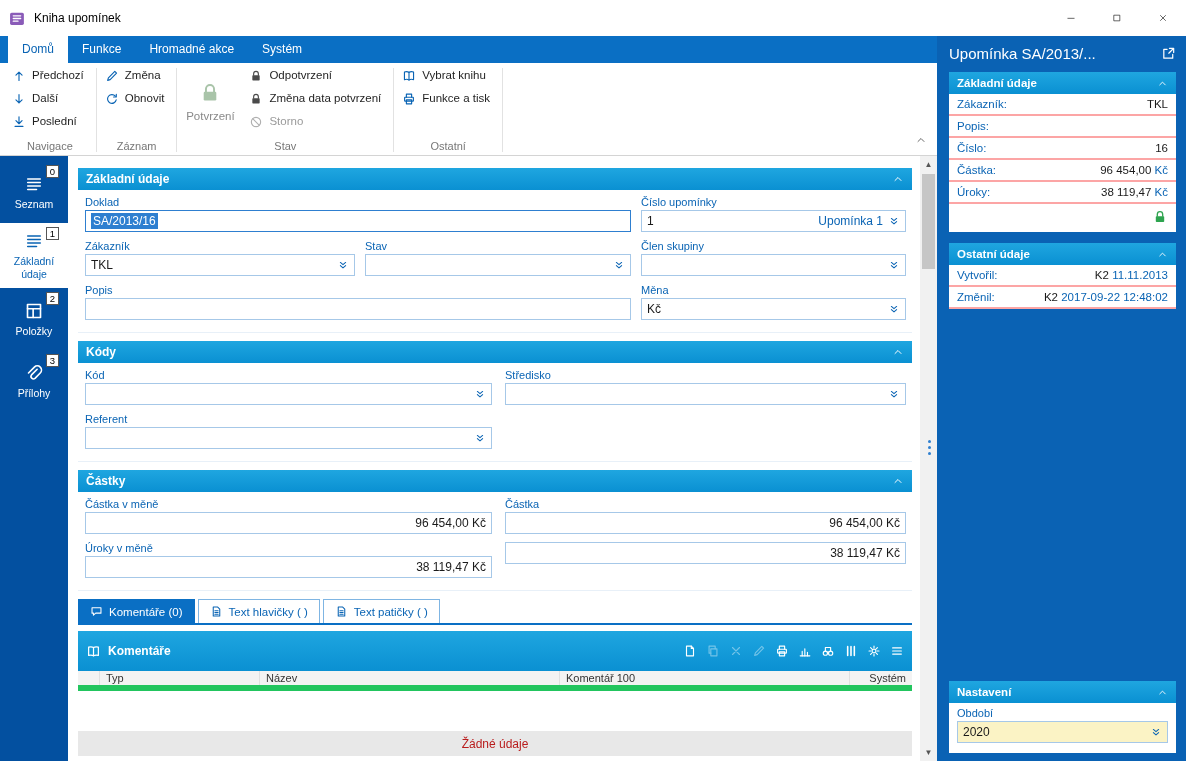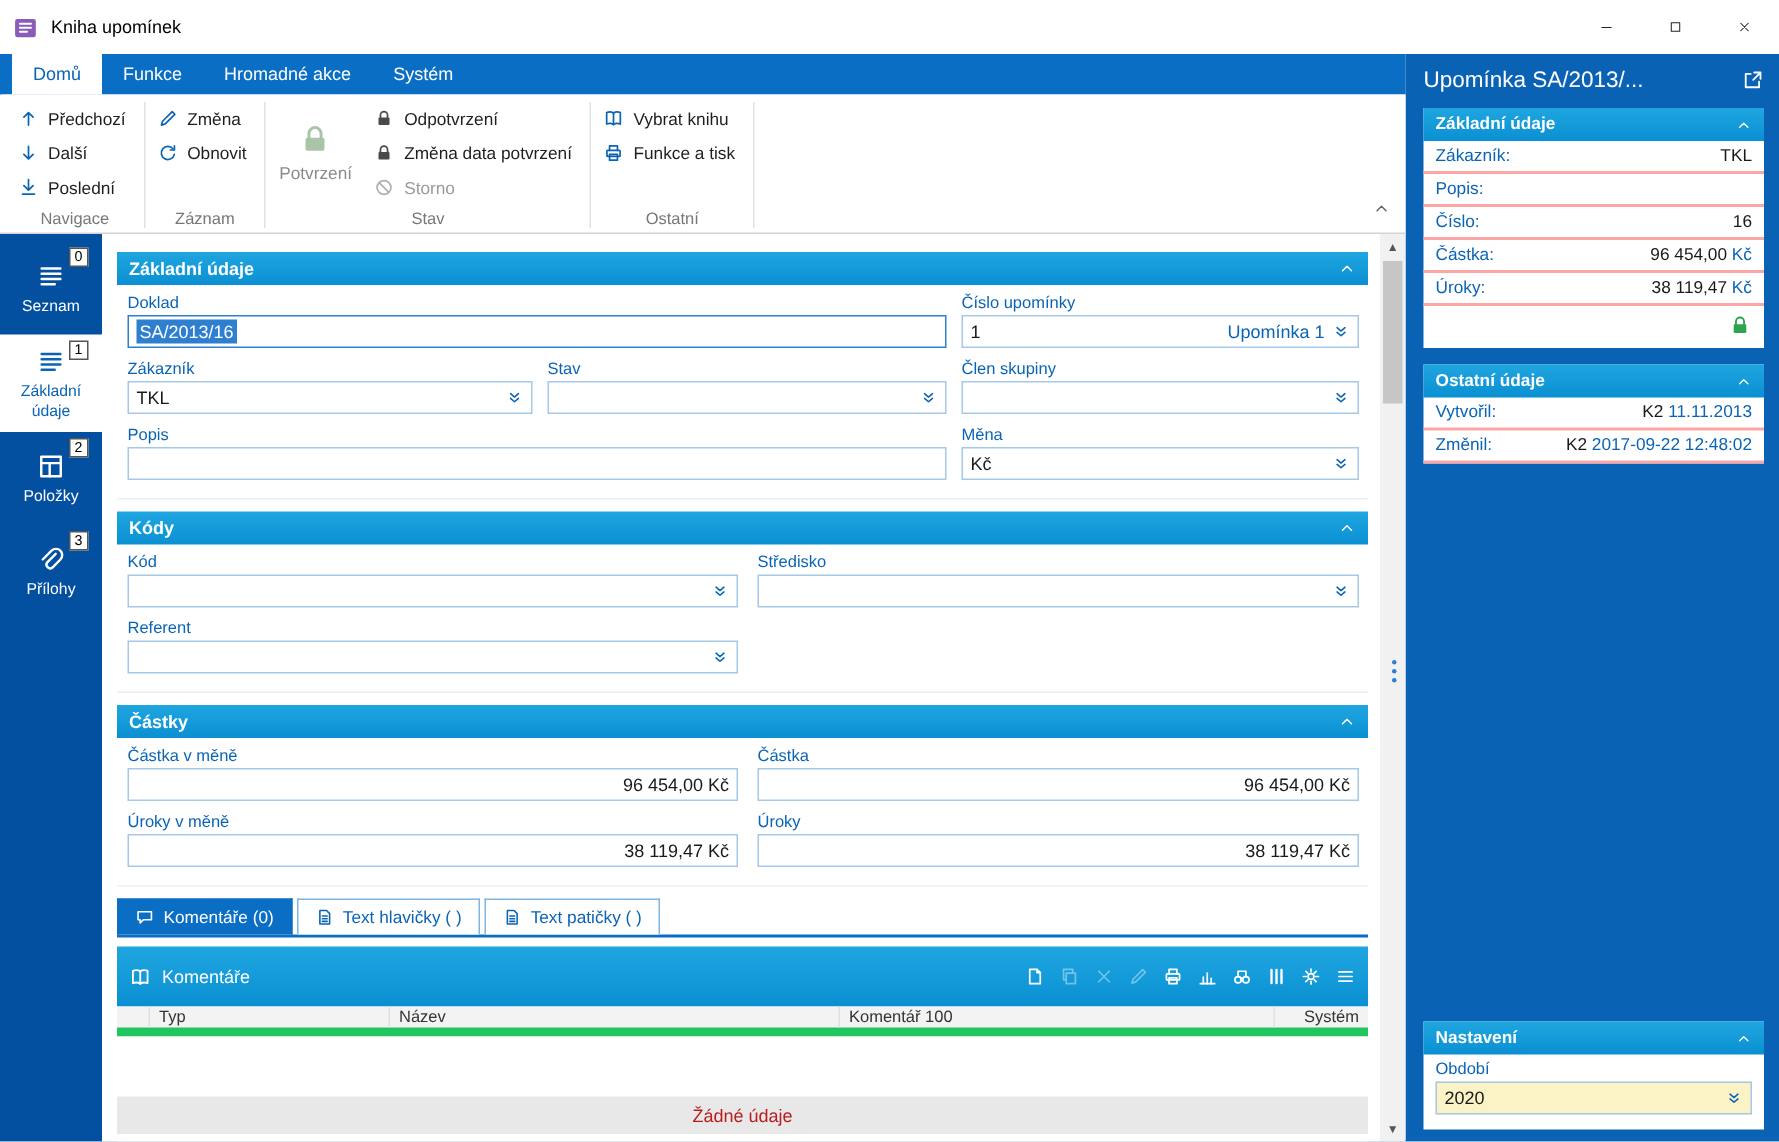--- a/index.html
+++ b/index.html
@@ -21,21 +21,21 @@
   .below { flex:1; display:flex; min-height:0; }
   .leftcol { width:937px; display:flex; flex-direction:column; min-height:0; }
 
   
   .rtabs { height:27px; background:#0a6fc4; display:flex; align-items:stretch; padding-left:8px; flex-shrink:0; }
   .rtab { padding:6px 14px 5px; font-size:12px; color:#fff; cursor:pointer; }
   .rtab.active { background:#fff; color:#0a64b4; }
   .ribbon { height:93px; background:#fff; border-bottom:1px solid #d4d4d4; display:flex; padding:2px 4px 0 4px; position:relative; flex-shrink:0; }
   .rgroup { display:flex; flex-direction:column; padding:2px 4px 0; }
   .ritems { flex:1; display:flex; flex-direction:column; gap:2px; }
-  .ritem { display:flex; align-items:flex-end; gap:6px; font-size:11.5px; color:#1f1f1f; padding:2px 8px 2px 4px; height:21px; cursor:pointer; white-space:nowrap; }
+  .ritem { display:flex; align-items:flex-start; gap:6px; font-size:11.5px; color:#1f1f1f; padding:2px 8px 2px 4px; height:21px; cursor:pointer; white-space:nowrap; }
   .ritem svg.ic { color:#0a64b4; }
   .ritem.dark svg.ic { color:#4a4a4a; }
   .ritem.dis { color:#9a9a9a; }
   .ritem.dis svg.ic { color:#b0b0b0; }
   .rlabel { font-size:11px; color:#777; text-align:center; padding:4px 0 3px; }
   .rsep { width:1px; background:#e2e2e2; margin:3px 0; }
   .stavrow { display:flex; gap:6px; flex:1; }
   .bigbtn { width:58px; display:flex; flex-direction:column; align-items:center; justify-content:center; gap:5px; color:#8a8a8a; font-size:11.5px; cursor:default; }
   .bigbtn svg.ic { width:24px; height:24px; color:#a9c4a9; }
   .ribbon-collapse { position:absolute; right:10px; bottom:5px; color:#666; cursor:pointer; }
@@ -69,21 +69,21 @@
   .suffix + svg.dd { margin-left:0; }
 
   
   .btabs { display:flex; gap:3px; margin-top:2px; }
   .btab { height:24px; display:flex; align-items:center; gap:6px; padding:0 11px; font-size:11.5px; border:1px solid #7fb5e3; border-bottom:none; background:#fff; color:#0a64b4; cursor:pointer; white-space:nowrap; }
   .btab svg.ic { width:13px; height:13px; }
   .btab.active { background:#0a6fc4; color:#fff; border-color:#0a6fc4; }
   .btabline { height:2px; background:#0a6fc4; margin-bottom:6px; }
 
   
-  .ghead { height:40px; background:linear-gradient(180deg,#1fa6e0,#0a90d2); color:#fff; display:flex; align-items:center; gap:7px; padding:16px 8px; font-weight:normal; font-size:12px; }
+  .ghead { height:40px; background:linear-gradient(180deg,#1fa6e0,#0a90d2); color:#fff; display:flex; align-items:center; gap:7px; padding:16px 8px; font-weight:bold; font-size:12px; }
   .ghead > svg.ic { width:15px; height:15px; }
   .gtools { margin-left:auto; display:flex; gap:9px; align-items:center; }
   .gtools svg.ic { cursor:pointer; }
   .gtools svg.dis { opacity:.4; cursor:default; }
   .gcols { display:grid; grid-template-columns:22px 160px 300px 1fr 62px; background:#f3f3f3; border-bottom:6px solid #22c55e; height:20px; font-size:11px; color:#333; }
   .gc { padding:0 6px; border-right:1px solid #e0e0e0; display:flex; align-items:center; }
   .gc.last { justify-content:flex-end; border-right:none; }
   .gbody { height:92px; position:relative; background:#fff; }
   .emptyband { position:absolute; top:40px; left:0; right:0; height:25px; background:#e8e8e8; display:flex; align-items:center; justify-content:center; font-size:12px; color:#b91c1c; }
 
@@ -519,21 +519,20 @@
                     <span class="fval num">96 454,00 Kč</span>
                   </div>
               </div>
               <div>
                 <div class="flabel">Úroky v měně</div>
                 <div class="fbox">
                     <span class="fval num">38 119,47 Kč</span>
                   </div>
               </div>
               <div>
-                <div class="flabel">Úroky</div>
                 <div class="fbox">
                     <span class="fval num">38 119,47 Kč</span>
                   </div>
               </div>
             </div>
           </div>
 
           <div class="btabs">
             <div class="btab active">
               <svg class="ic">

